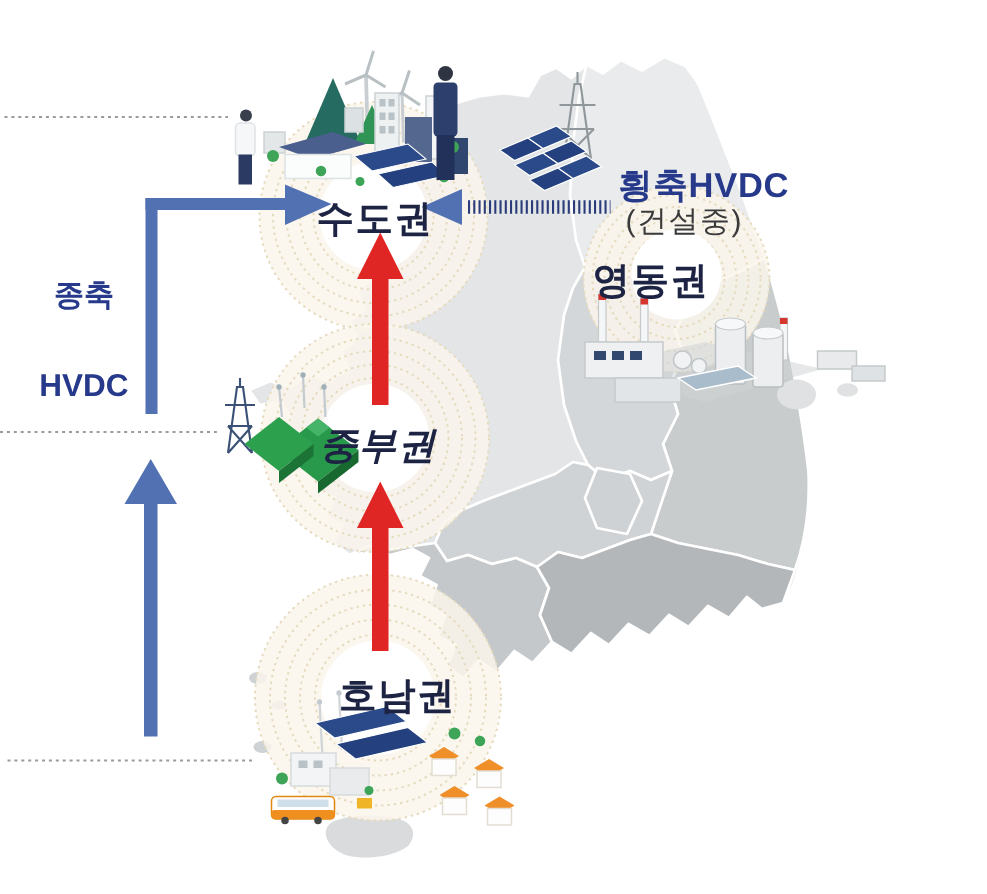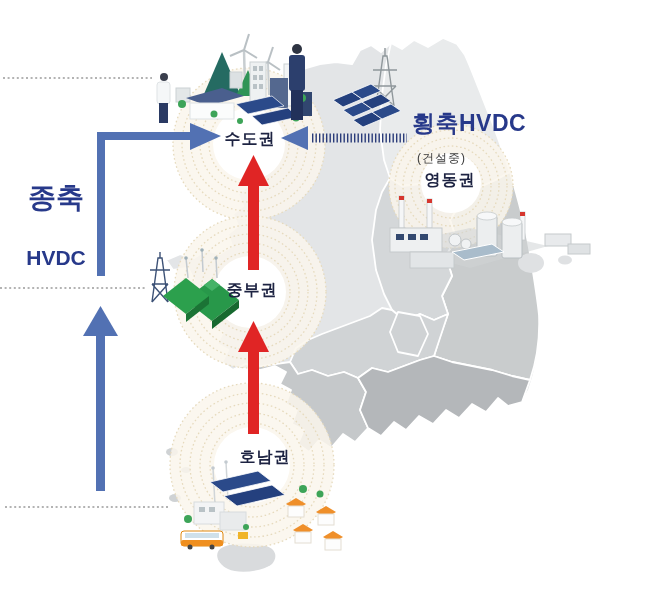--- a/index.html
+++ b/index.html
@@ -3,33 +3,33 @@
 <meta charset="utf-8">
 <style>
   html,body{margin:0;padding:0;background:#fff;}
   #stage{
     position:relative;width:658px;height:596px;background:#ffffff;overflow:hidden;
     font-family:"Liberation Sans","DejaVu Sans",sans-serif;
   }
   #art{position:absolute;left:0;top:0;}
   .lbl{position:absolute;white-space:nowrap;}
   .region-label{
-    font-size:16px;font-weight:bold;color:#1d2342;letter-spacing:1px;
+    font-size:25px;font-weight:bold;color:#1d2342;letter-spacing:1px;
     transform:translateX(-50%);
   }
   .axis-label{color:#27398a;font-weight:bold;}
   #jongchuk-label{left:15px;top:186px;width:82px;text-align:center;line-height:23px;}
-  #jongchuk-label .l1{font-size:28px;}
+  #jongchuk-label .l1{font-size:20px;}
   #jongchuk-label .l2{font-size:21px;margin-top:37px;}
   #hoengchuk-label{left:412px;top:108px;font-size:23px;letter-spacing:0.5px;}
-  #construction-label{left:417px;top:150px;font-size:12px;color:#3a3a3a;letter-spacing:1px;}
+  #construction-label{left:417px;top:134px;font-size:20px;color:#3a3a3a;letter-spacing:1px;}
   #label-capital{left:250px;top:129px;}
-  #label-central{left:252px;top:280px;}
+  #label-central{left:252px;top:280px;font-style:italic;}
   #label-honam{left:253px;top:447px;margin-left:12px;}
-  #label-yeongdong{left:450px;top:170px;}
+  #label-yeongdong{left:434px;top:170px;}
 </style>
 </head>
 <body>
 
 <div id="stage">
 
   <svg id="art" width="658" height="596" viewBox="0 0 658 596">
 
     <g>
       <path fill="#e3e5e7" stroke="#ffffff" stroke-width="2" stroke-linejoin="round" d="M352,64 L360,50 371,45 381,52 391,43 402,49 414,40 428,47 443,38 457,44 465,55

